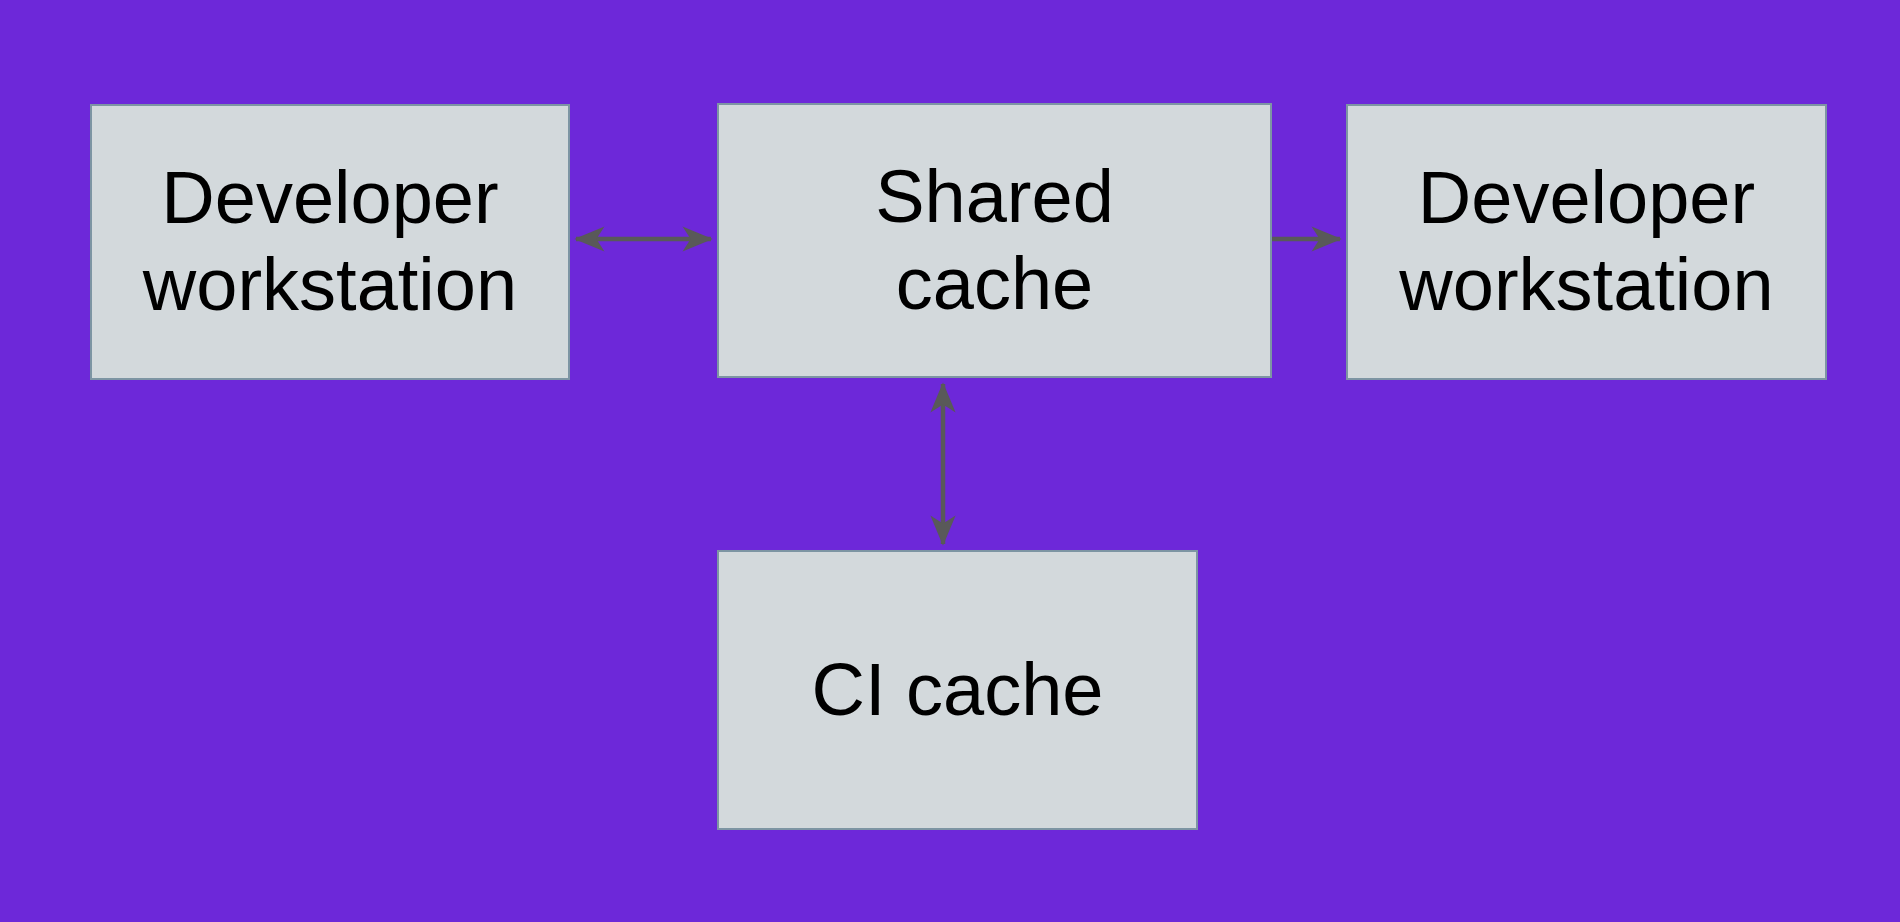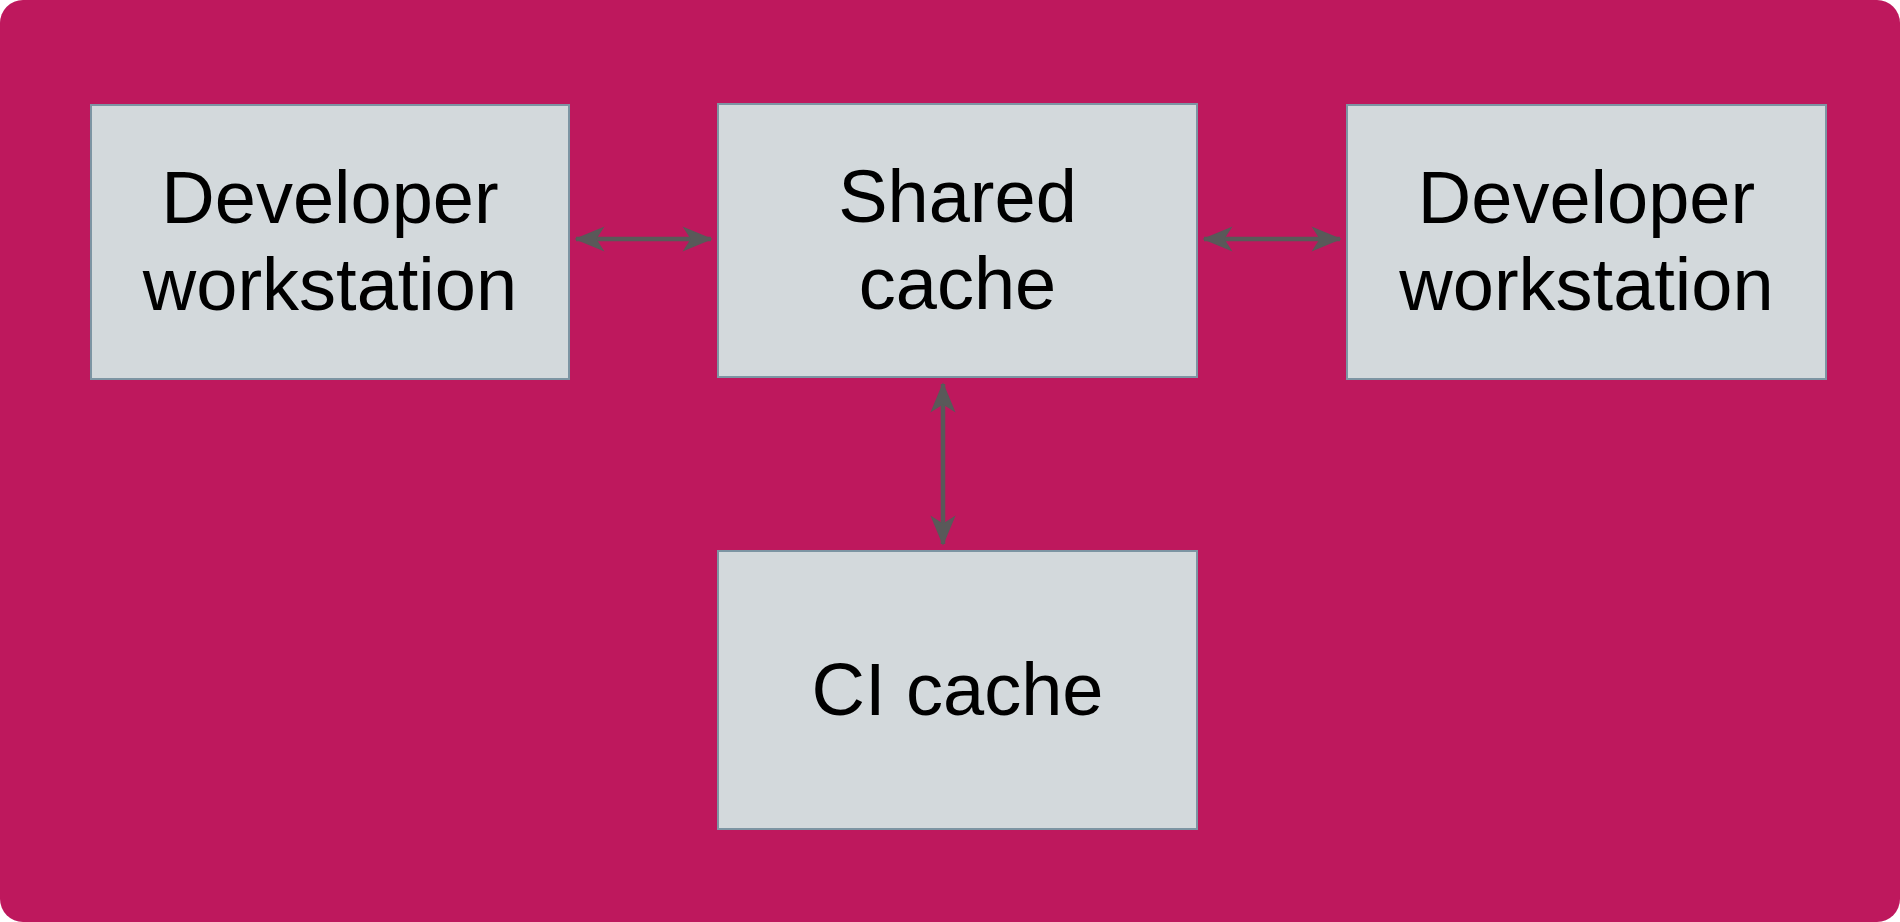--- a/index.html
+++ b/index.html
@@ -4,24 +4,23 @@
 <style>
   html, body {
     margin: 0;
     padding: 0;
     background: #ffffff;
   }
   .canvas {
     position: relative;
     width: 1900px;
     height: 922px;
-    background: #be185d;
+    background: #6d28d9;
     overflow: hidden;
     font-family: "Liberation Sans", sans-serif;
-    border-radius: 23px;
   }
   .edge-layer {
     position: absolute;
     left: 0;
     top: 0;
     width: 1900px;
     height: 922px;
     pointer-events: none;
   }
   .node {
@@ -35,21 +34,21 @@
     text-align: center;
   }
   .node-label {
     font-size: 74px;
     line-height: 1.17;
     color: #000000;
     white-space: pre-line;
     letter-spacing: 0px;
   }
   .node-dev-left   { left: 90px;   top: 104px; width: 480px; height: 276px; }
-  .node-cache      { left: 717px;  top: 103px; width: 481px; height: 275px; }
+  .node-cache      { left: 717px;  top: 103px; width: 555px; height: 275px; }
   .node-dev-right  { left: 1346px; top: 104px; width: 481px; height: 276px; }
   .node-ci         { left: 717px;  top: 550px; width: 481px; height: 280px; }
 </style>
 </head>
 <body>
 
 <div class="canvas">
 
   <svg class="edge-layer" width="1900" height="922" viewBox="0 0 1900 922" xmlns="http://www.w3.org/2000/svg">
     <defs>

